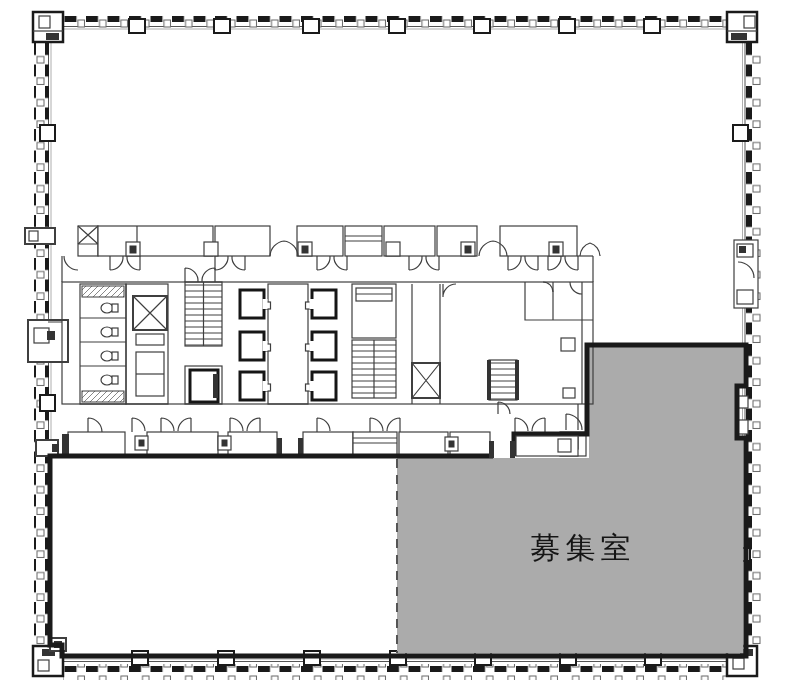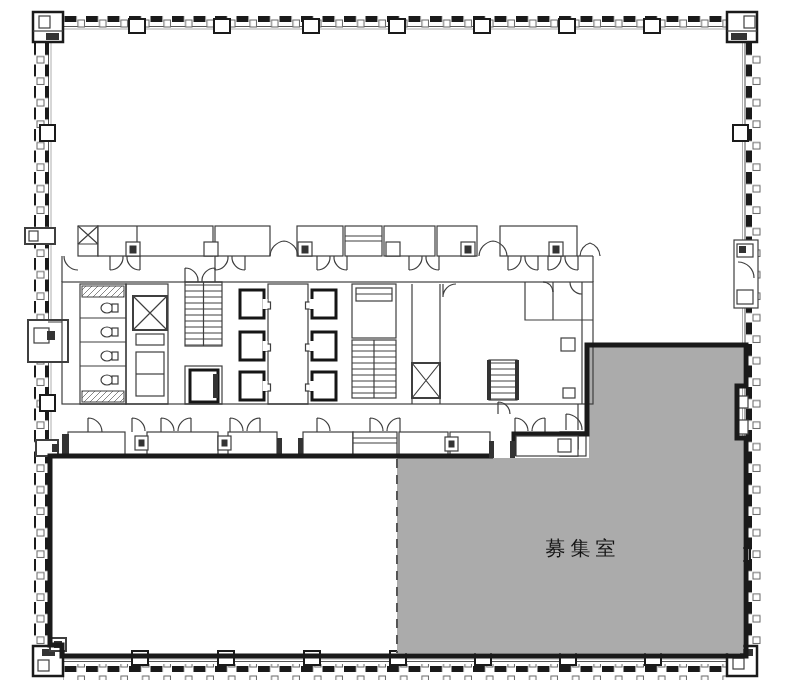--- a/index.html
+++ b/index.html
@@ -14,21 +14,21 @@
   .thick{fill:none;stroke:var(--wall,#1a1a1a);stroke-width:5;stroke-linejoin:miter;}
   .corner{fill:#fff;stroke:var(--wall,#1a1a1a);stroke-width:2.5;}
   .maj{fill:#fff;stroke:var(--wall,#1a1a1a);stroke-width:2;}
   .thin {stroke:#555;stroke-width:1;fill:none;}
   .thin2{stroke:#9a9a9a;stroke-width:.8;fill:none;}
   .vac{fill:var(--vacant-fill,#ababab);stroke:none;}
   .ev{fill:#fff;stroke:#161616;stroke-width:3;}
   .divider{stroke:#555;stroke-width:2;stroke-dasharray:9 7;fill:none;}
   .vacancy-label{
     position:absolute;left:528px;top:530px;width:110px;height:36px;
-    font-size:20px;letter-spacing:5px;font-weight:500;color:#151515;
+    font-size:30px;letter-spacing:5px;font-weight:500;color:#151515;
     text-align:center;white-space:nowrap;line-height:36px;
   }
 </style>
 </head>
 <body>
 
 <div class="stage">
   <svg class="plan-svg" width="787" height="698" viewBox="0 0 787 698">
     <defs>
 

